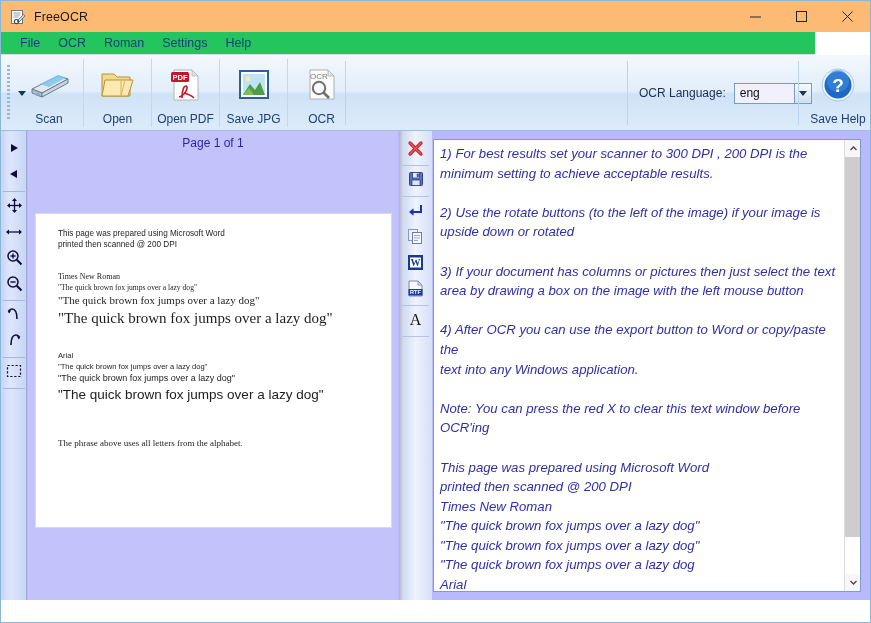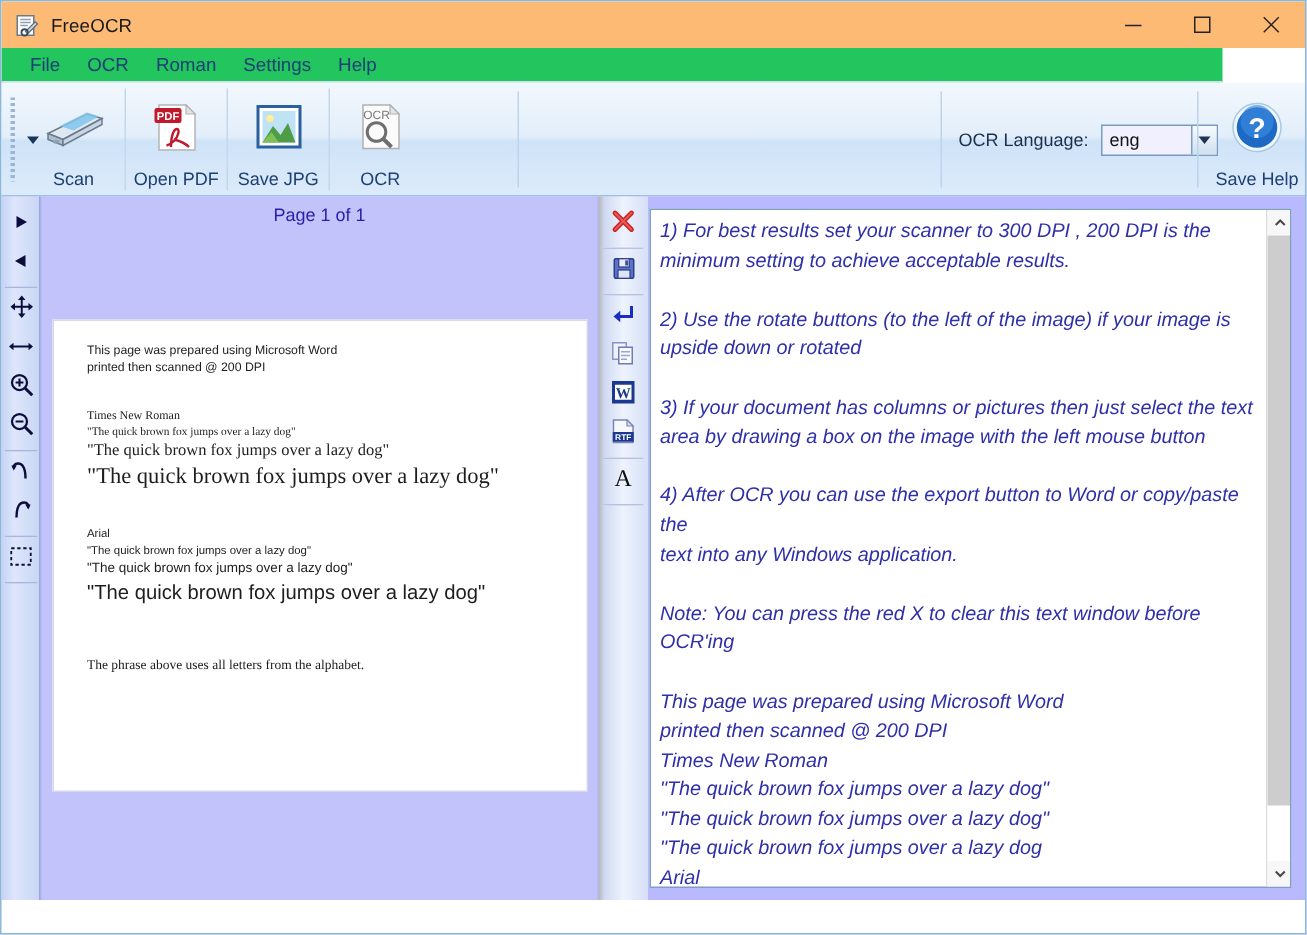--- a/index.html
+++ b/index.html
@@ -369,20 +369,31 @@
             <path d="M4 20 L30 7 L40 10 L14 24 Z" fill="#dfe7ef" stroke="#6c7c8e" stroke-width="1"></path>
             <path d="M4 20 L14 24 L14 28 L4 24 Z" fill="#aebfd0" stroke="#6c7c8e" stroke-width="1"></path>
             <path d="M14 24 L40 10 L40 14 L14 28 Z" fill="#c8d6e4" stroke="#6c7c8e" stroke-width="1"></path>
             <path d="M12 15 L30 6 L38 8.5 L21 18 Z" fill="#7fc4ec" opacity=".85"></path>
             <ellipse cx="9.5" cy="25.5" rx="2.2" ry="1.3" fill="#8fa2b5"></ellipse>
           </svg>
         </span>
         <span class="tb-label">Scan</span>
       </div>
 
+      <div class="tb-btn">
+        <span class="tb-ico">
+          <svg width="38" height="32" viewBox="0 0 38 32">
+            <path d="M3 5 L15 5 L18 8 L31 8 L31 27 L3 27 Z" fill="#f2d98b" stroke="#b8923c" stroke-width="1"></path>
+            <path d="M6 11 L34 11 L29 27 L3 27 Z" fill="#fbe9b0" stroke="#b8923c" stroke-width="1"></path>
+            <path d="M22 11 L22 27" stroke="#d8b45f" stroke-width="1"></path>
+            <path d="M26 11 L22 27" stroke="#d8b45f" stroke-width="1"></path>
+          </svg>
+        </span>
+        <span class="tb-label">Open</span>
+      </div>
 
       <div class="tb-btn">
         <span class="tb-ico">
           <svg width="32" height="34" viewBox="0 0 32 34">
             <path d="M4 2 L22 2 L28 8 L28 32 L4 32 Z" fill="#ffffff" stroke="#b4b4b4" stroke-width="1"></path>
             <path d="M22 2 L22 8 L28 8 Z" fill="#e4e4e4" stroke="#b4b4b4" stroke-width=".8"></path>
             <rect x="1" y="4" width="18" height="10" rx="1.5" fill="#c0192b"></rect>
             <text x="10" y="12" font-family="Liberation Sans, sans-serif" font-size="7.5" font-weight="bold" fill="#ffffff" text-anchor="middle">PDF</text>
             <path d="M12 30 C12 22 14 18 16 18 C18 18 17 23 14 26 C11.5 28.5 9 29 9 29" fill="none" stroke="#c0192b" stroke-width="1.6"></path>
             <path d="M14 25 C18 26 22 28 24 30" fill="none" stroke="#c0192b" stroke-width="1.6"></path>

